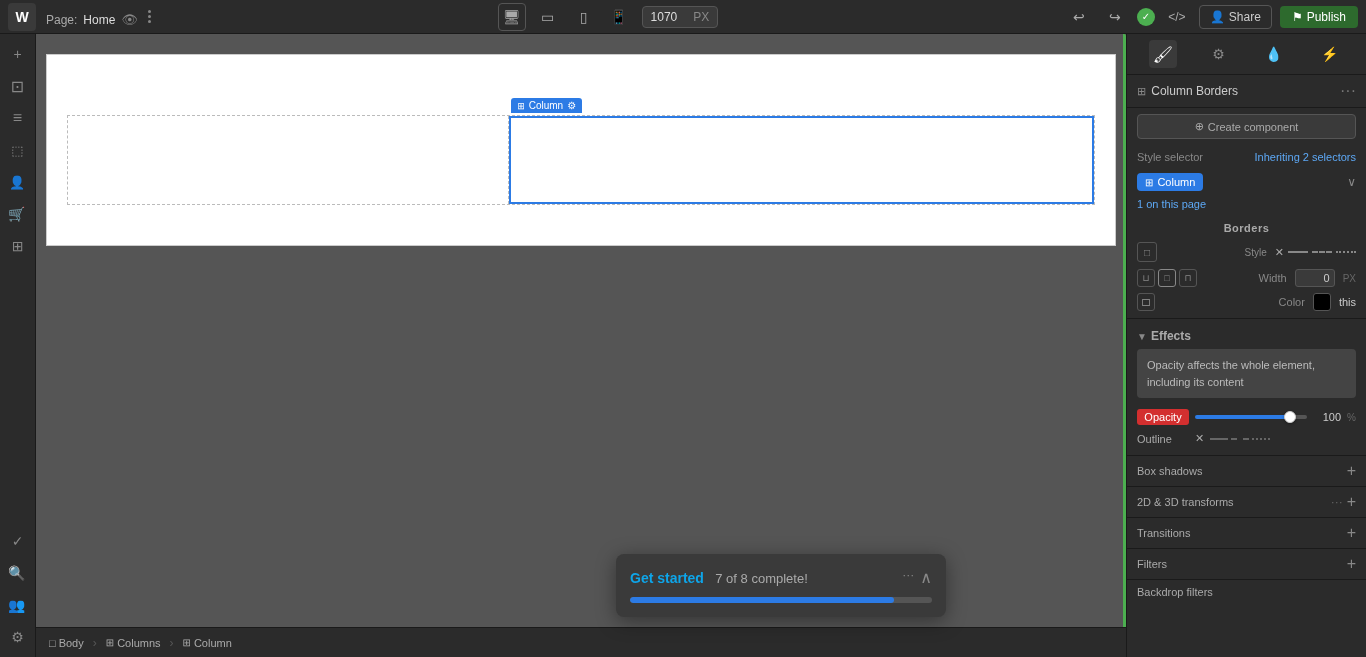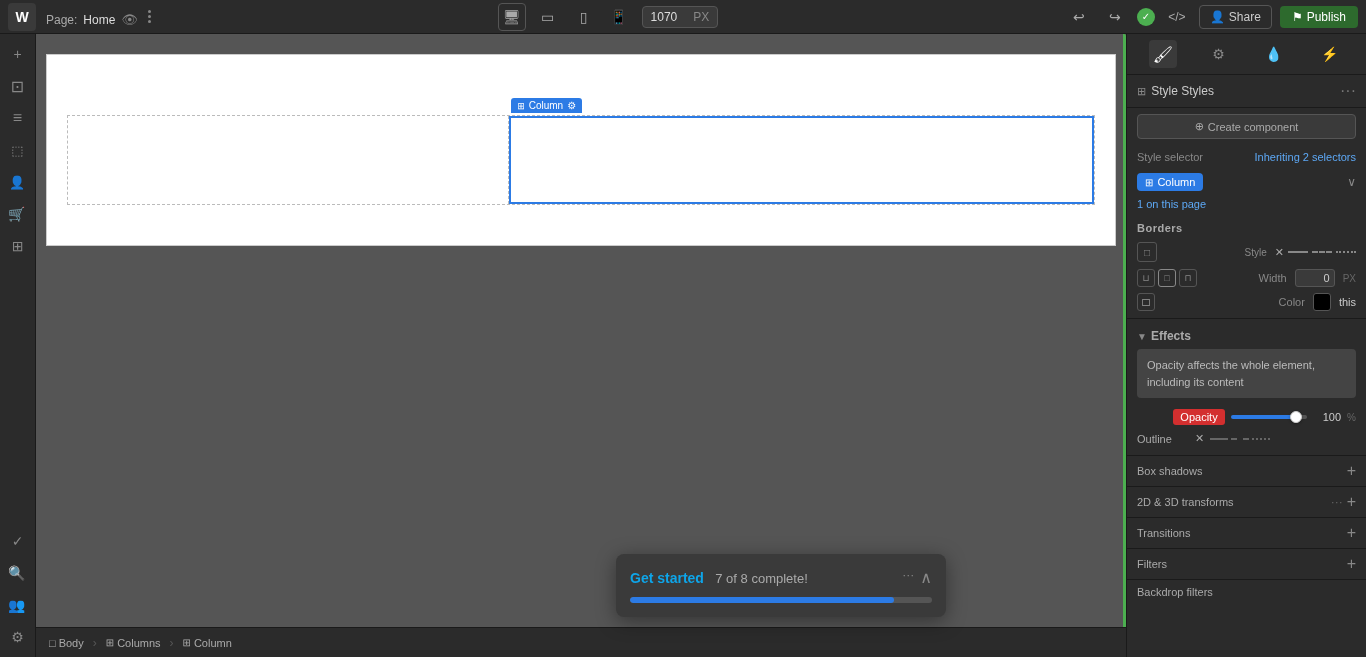--- a/index.html
+++ b/index.html
@@ -294,20 +294,21 @@
       font-size: 11px;
     }
 
     
     .section-title {
       padding: 6px 10px 4px;
       color: #aaa;
       font-size: 11px;
       font-weight: 600;
       letter-spacing: 0.5px;
+      text-align: center;
     }
 
     .border-style-row {
       display: flex;
       align-items: center;
       padding: 4px 10px;
       gap: 8px;
     }
     .border-icon-group {
       display: flex; gap: 3px;
@@ -416,21 +417,20 @@
     }
     .opacity-label {
       background: #d32f2f;
       color: #fff;
       padding: 2px 6px;
       border-radius: 3px;
       font-size: 11px;
       font-weight: 500;
       min-width: 52px;
       text-align: center;
-      margin-left: 36px;
     }
     .opacity-slider {
       flex: 1;
       height: 4px;
       background: linear-gradient(90deg, #2c7be5 85%, #555 85%);
       border-radius: 2px;
       position: relative;
     }
     .opacity-thumb {
       position: absolute;
@@ -630,21 +630,21 @@
       <div class="rp-tab" style="font-size:14px;">⚙</div>
       <div class="rp-tab" style="font-size:14px;">💧</div>
       <div class="rp-tab" style="font-size:14px;">⚡</div>
     </div>
 
     <div class="rp-content">
 
       <div class="rp-section-header">
         <div style="display:flex;align-items:center;gap:5px;">
           <span style="font-size:11px; color:#888;">⊞</span>
-          <span>Style Styles</span>
+          <span>Column Borders</span>
         </div>
         <span class="more-btn">···</span>
       </div>
 
       <div class="create-component-btn">
         <span>⊕</span>
         <span>Create component</span>
       </div>
 
       <div class="style-selector-row">

